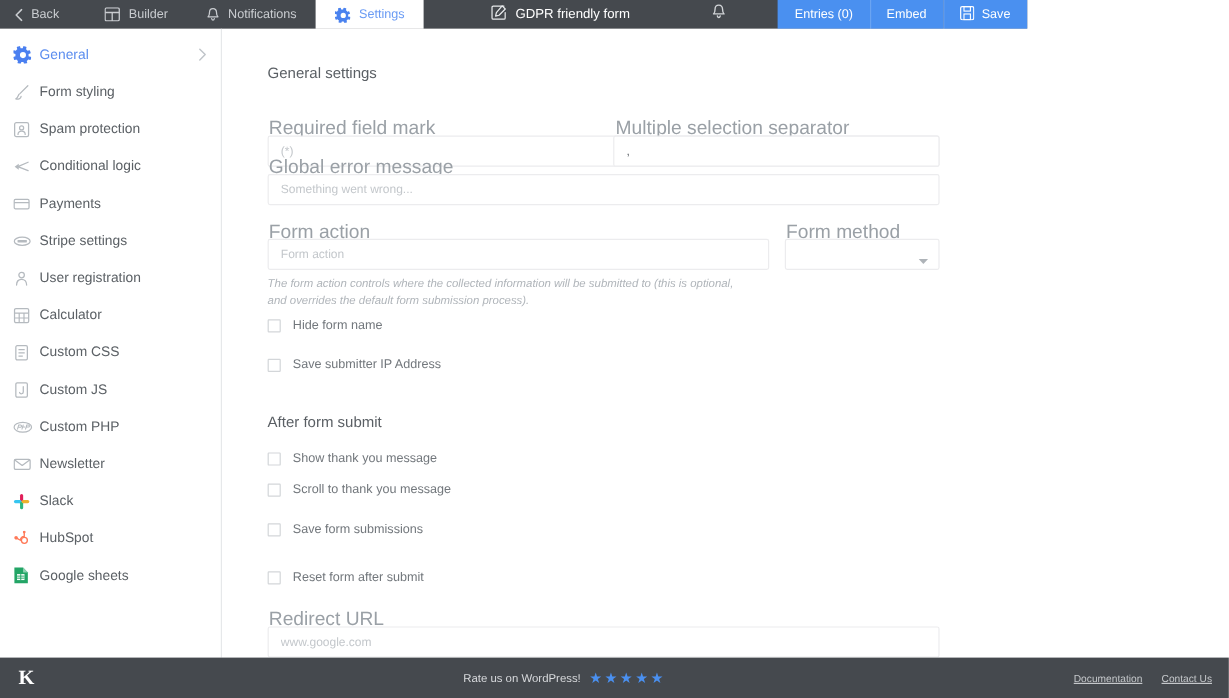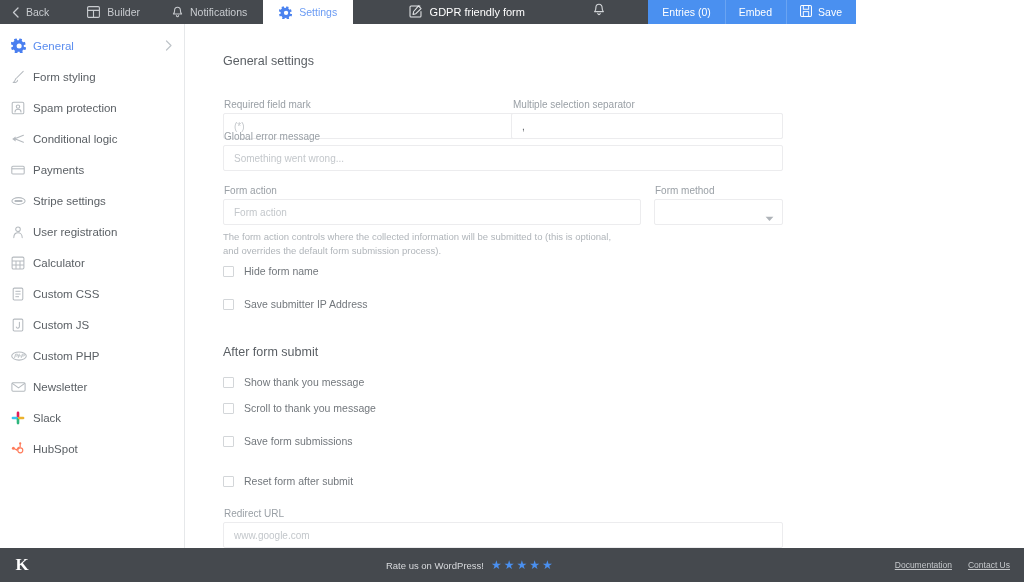--- a/index.html
+++ b/index.html
@@ -94,21 +94,21 @@
     overflow: hidden;
   }
   .sec-title {
     position: absolute;
     color: #5a5f64;
     font-size: 12.5px;
   }
   .fld-label {
     position: absolute;
     color: #9aa0a6;
-    font-size: 10px;
+    font-size: 16px;
     text-align: center;
   }
   .inp {
     position: absolute;
     border: 1px solid #ececee;
     background: #fff;
     border-radius: 2px;
     font-family: "Liberation Sans", sans-serif;
     font-size: 10px;
     color: #5a5f64;
@@ -125,20 +125,21 @@
   .caret {
     position: absolute;
     pointer-events: none;
     color: #aeb3b8;
   }
   .helper {
     position: absolute;
     color: #b0b5ba;
     font-size: 9.5px;
     line-height: 14px;
+    font-style: italic;
   }
   .cbrow {
     position: absolute;
     display: flex; align-items: center; gap: 10px;
     cursor: pointer;
   }
   .cbox {
     width: 11px; height: 11px;
     border: 1px solid #d3d6d9;
     border-radius: 1px;
@@ -398,20 +399,31 @@
       <svg width="14" height="14" viewBox="0 0 14 14">
         <path d="M9.2 1.2 V5 M9.2 5 C7.4 5 6 6.4 6 8.2 M6 8.2 L3.2 6.6" fill="none" stroke="#ff7a59" stroke-width="1.15" stroke-linecap="round"></path>
         <circle cx="9.3" cy="8.3" r="2.5" fill="none" stroke="#ff7a59" stroke-width="1.15"></circle>
         <circle cx="9.2" cy="1.4" r="1.15" fill="#ff7a59"></circle>
         <circle cx="2.4" cy="6.2" r="1.5" fill="#ff7a59"></circle>
       </svg>
     </span>
     <span class="slabel">HubSpot</span>
   </div>
 
+  <div class="side-item">
+    <span class="sic">
+      <svg width="13" height="15" viewBox="0 0 13 15">
+        <path d="M1 1 h7.2 L12.2 5 v9 H1 Z" fill="#23a566"></path>
+        <path d="M8.2 1 L12.2 5 H8.2 Z" fill="#8ed1b1"></path>
+        <rect x="3.2" y="6.4" width="6.2" height="5" fill="#ffffff"></rect>
+        <path d="M3.2 8.1 H9.4 M3.2 9.8 H9.4 M6.3 6.4 V11.4" stroke="#23a566" stroke-width=".8"></path>
+      </svg>
+    </span>
+    <span class="slabel">Google sheets</span>
+  </div>
 </div>
 
 <div class="content">
 
   <div class="sec-title" style="left:38px; top:30px;">General settings</div>
 
   <div class="fld-label" style="left:39px; top:75px;">Required field mark</div>
   <input class="inp" style="left: 38px; top: 89px; width: 560px; height: 26px;" type="text" placeholder="(*)">
 
   <div class="fld-label" style="left:328px; top:75px;">Multiple selection separator</div>

